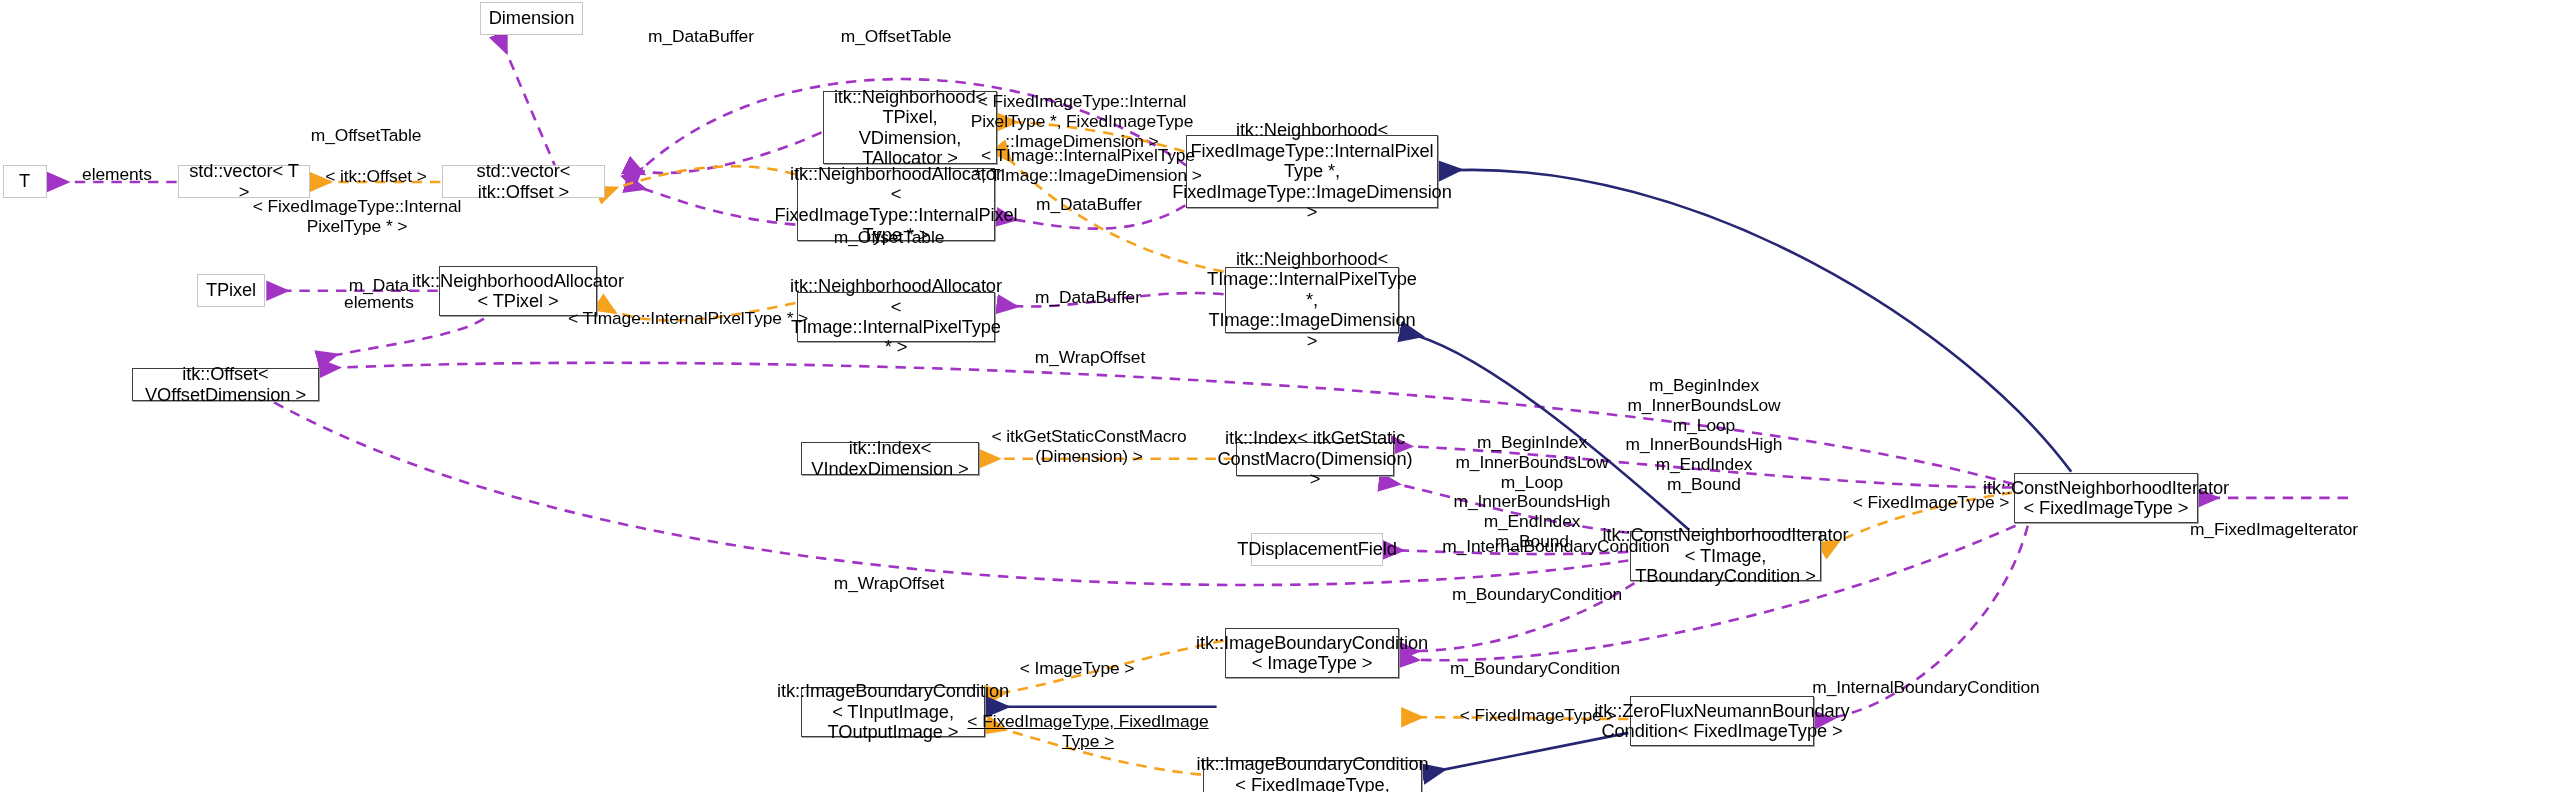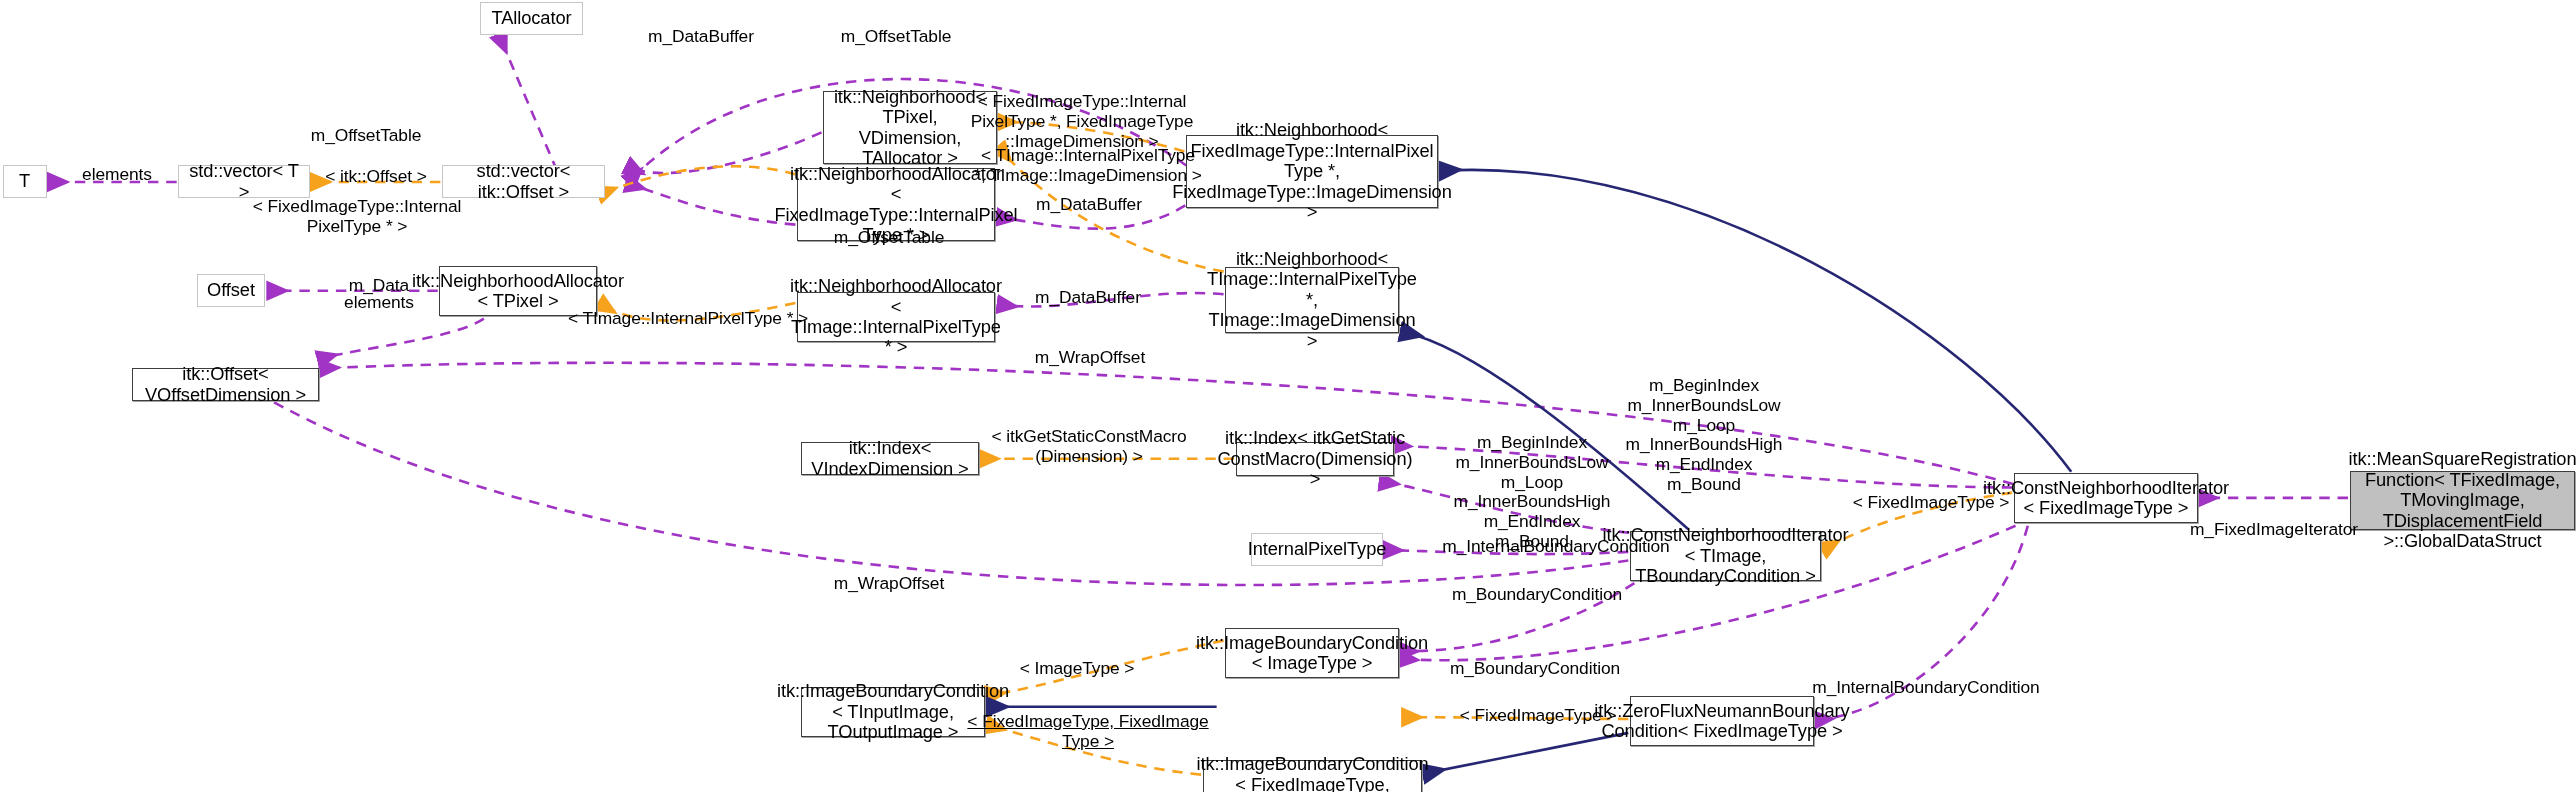--- a/index.html
+++ b/index.html
@@ -146,53 +146,50 @@
       <path d="M 2380,542 C 2260,380 1950,180 1658,196"></path>
 
       <path d="M 1940,608 C 1840,520 1700,400 1614,382"></path>
 
       <path d="M 1398,812 L 1138,812"></path>
 
       <path d="M 1871,842 L 1640,888"></path>
     </g>
   </svg>
 
-  <div class="node light" style="left:480px;top:1.7px;width:103px;height:33px;">TAllocator</div>
+  <div class="node light" style="left:480px;top:1.7px;width:103px;height:33px;">Dimension</div>
   <div class="node light" style="left:2.6px;top:165px;width:44px;height:33px;">T</div>
   <div class="node light" style="left:178px;top:165px;width:132px;height:33px;">std::vector&lt; T &gt;</div>
   <div class="node light" style="left:442px;top:165px;width:163px;height:33px;">std::vector&lt; itk::Offset &gt;</div>
   <div class="node solid" style="left:823px;top:91px;width:174px;height:73px;">itk::Neighborhood&lt;
 TPixel, VDimension,
 TAllocator &gt;</div>
   <div class="node solid" style="left:1186px;top:135px;width:252px;height:73px;">itk::Neighborhood&lt;
  FixedImageType::InternalPixel
 Type *, FixedImageType::ImageDimension &gt;</div>
   <div class="node solid" style="left:797px;top:168px;width:198px;height:73px;">itk::NeighborhoodAllocator
 &lt; FixedImageType::InternalPixel
 Type * &gt;</div>
-  <div class="node light" style="left:197px;top:274px;width:68px;height:33px;">Offset</div>
+  <div class="node light" style="left:197px;top:274px;width:68px;height:33px;">TPixel</div>
   <div class="node solid" style="left:439px;top:266px;width:158px;height:50px;">itk::NeighborhoodAllocator
 &lt; TPixel &gt;</div>
   <div class="node solid" style="left:797px;top:292px;width:198px;height:50px;">itk::NeighborhoodAllocator
 &lt; TImage::InternalPixelType * &gt;</div>
   <div class="node solid" style="left:1225px;top:267px;width:174px;height:66px;">itk::Neighborhood&lt;
  TImage::InternalPixelType
 *, TImage::ImageDimension &gt;</div>
   <div class="node solid" style="left:132px;top:352px;width:187px;height:33px;margin-top:16px;">itk::Offset&lt; VOffsetDimension &gt;</div>
   <div class="node solid" style="left:801px;top:442px;width:178px;height:33px;">itk::Index&lt; VIndexDimension &gt;</div>
   <div class="node solid" style="left:1236px;top:442px;width:158px;height:34px;">itk::Index&lt; itkGetStatic
 ConstMacro(Dimension) &gt;</div>
-  <div class="node light" style="left:1251px;top:533px;width:132px;height:33px;">InternalPixelType</div>
+  <div class="node light" style="left:1251px;top:533px;width:132px;height:33px;">TDisplacementField</div>
   <div class="node solid" style="left:1630px;top:531px;width:191px;height:50px;">itk::ConstNeighborhoodIterator
 &lt; TImage, TBoundaryCondition &gt;</div>
   <div class="node solid" style="left:2014px;top:473px;width:184px;height:50px;">itk::ConstNeighborhoodIterator
 &lt; FixedImageType &gt;</div>
-  <div class="node filled" style="left:2350px;top:471px;width:225px;height:59px;">itk::MeanSquareRegistration
-Function&lt; TFixedImage, TMovingImage,
- TDisplacementField &gt;::GlobalDataStruct</div>
   <div class="node solid" style="left:1225px;top:628px;width:174px;height:50px;">itk::ImageBoundaryCondition
 &lt; ImageType &gt;</div>
   <div class="node solid" style="left:801px;top:687px;width:184px;height:50px;">itk::ImageBoundaryCondition
 &lt; TInputImage, TOutputImage &gt;</div>
   <div class="node solid" style="left:1203px;top:760px;width:219px;height:50px;">itk::ImageBoundaryCondition
 &lt; FixedImageType, FixedImageType &gt;</div>
   <div class="node solid" style="left:1630px;top:696px;width:184px;height:50px;">itk::ZeroFluxNeumannBoundary
 Condition&lt; FixedImageType &gt;</div>
 
   <div class="elabel" style="left:701px;top:27px;">m_DataBuffer</div>

